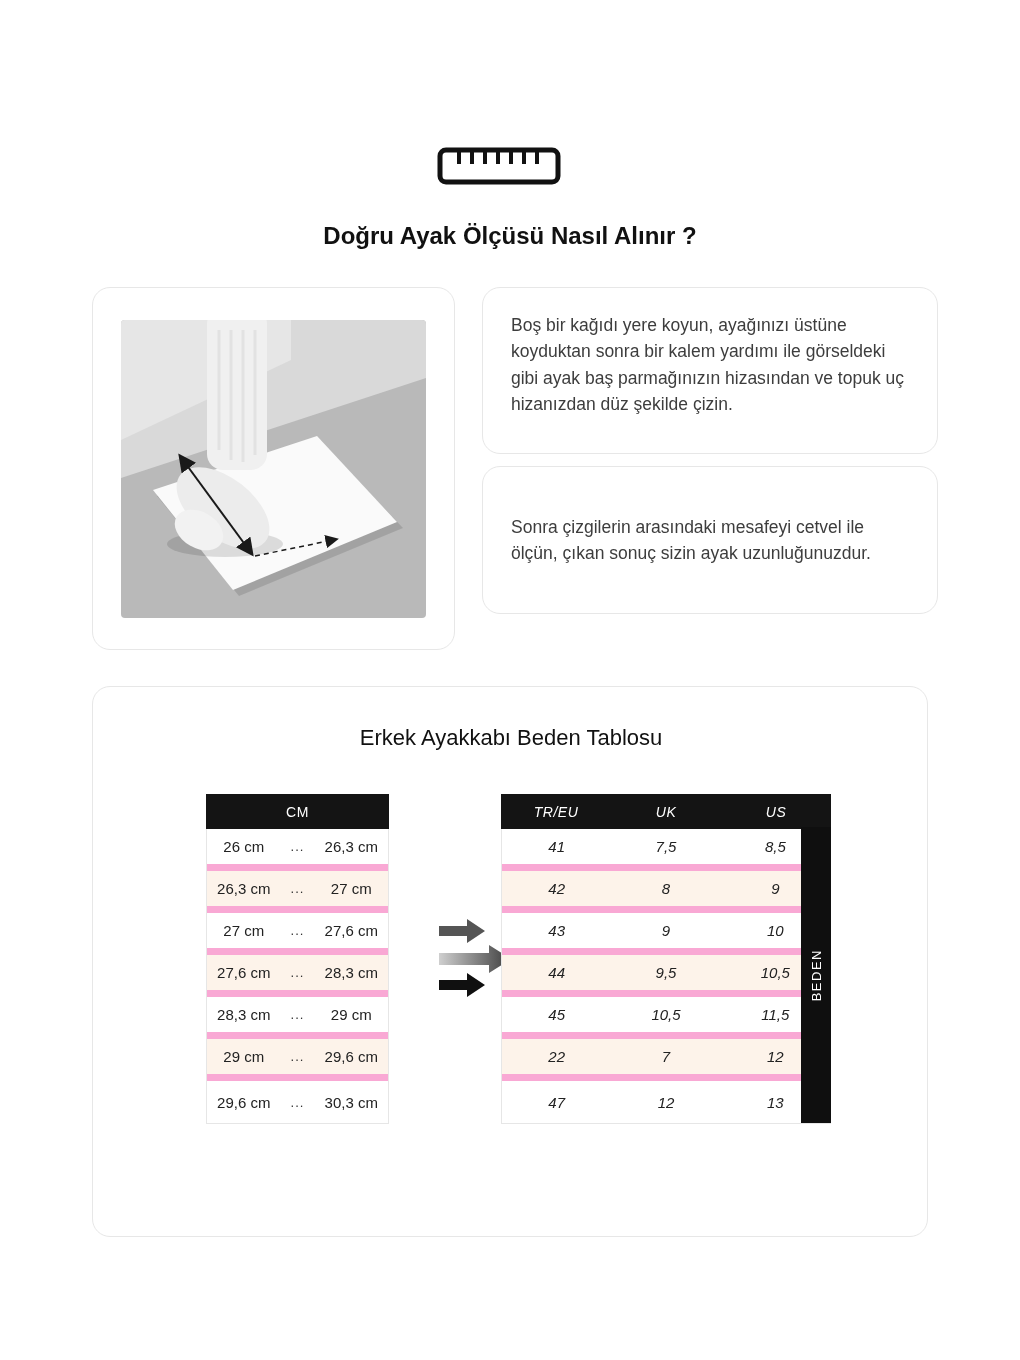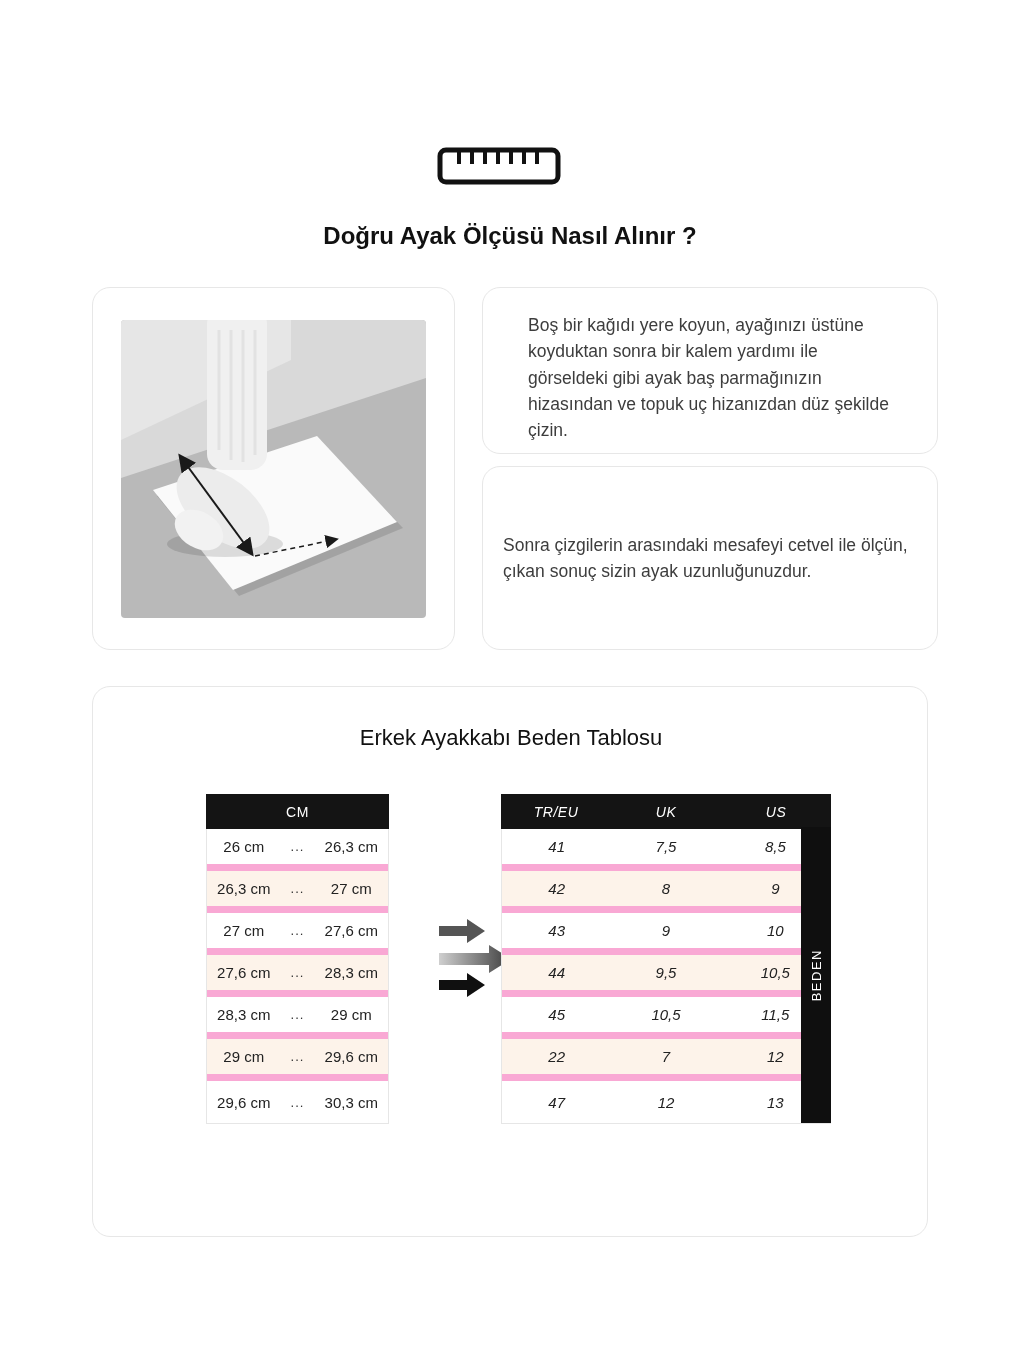--- a/index.html
+++ b/index.html
@@ -14,22 +14,22 @@
     border:1px solid #e7e7e7; border-radius:18px; background:#fff;
     box-sizing:border-box;
   }
   .page-title {
     left:0; top:222px; width:1020px; text-align:center;
     font-size:24px; font-weight:bold; color:#111;
   }
   .instr-text {
     font-size:17.5px; line-height:1.5; color:#3d3d3d;
   }
-  .box1 { left:482px; top:287px; width:456px; height:167px; padding:24px 45px; }
-  .box2 { left:482px; top:466px; width:456px; height:184px; padding:0 20px;
+  .box1 { left:482px; top:287px; width:456px; height:167px; padding:24px 28px; }
+  .box2 { left:482px; top:466px; width:456px; height:148px; padding:0 28px;
           display:flex; align-items:center; }
   .photo-card { left:92px; top:287px; width:363px; height:363px; }
   .photo-wrap { left:28px; top:32px; width:305px; height:298px; overflow:hidden; border-radius:4px; }
 
   .size-card { left:92px; top:686px; width:836px; height:551px; }
   .size-title {
     left:0; top:38px; width:836px; text-align:center;
     font-size:22px; font-weight:normal; color:#111;
   }
 

